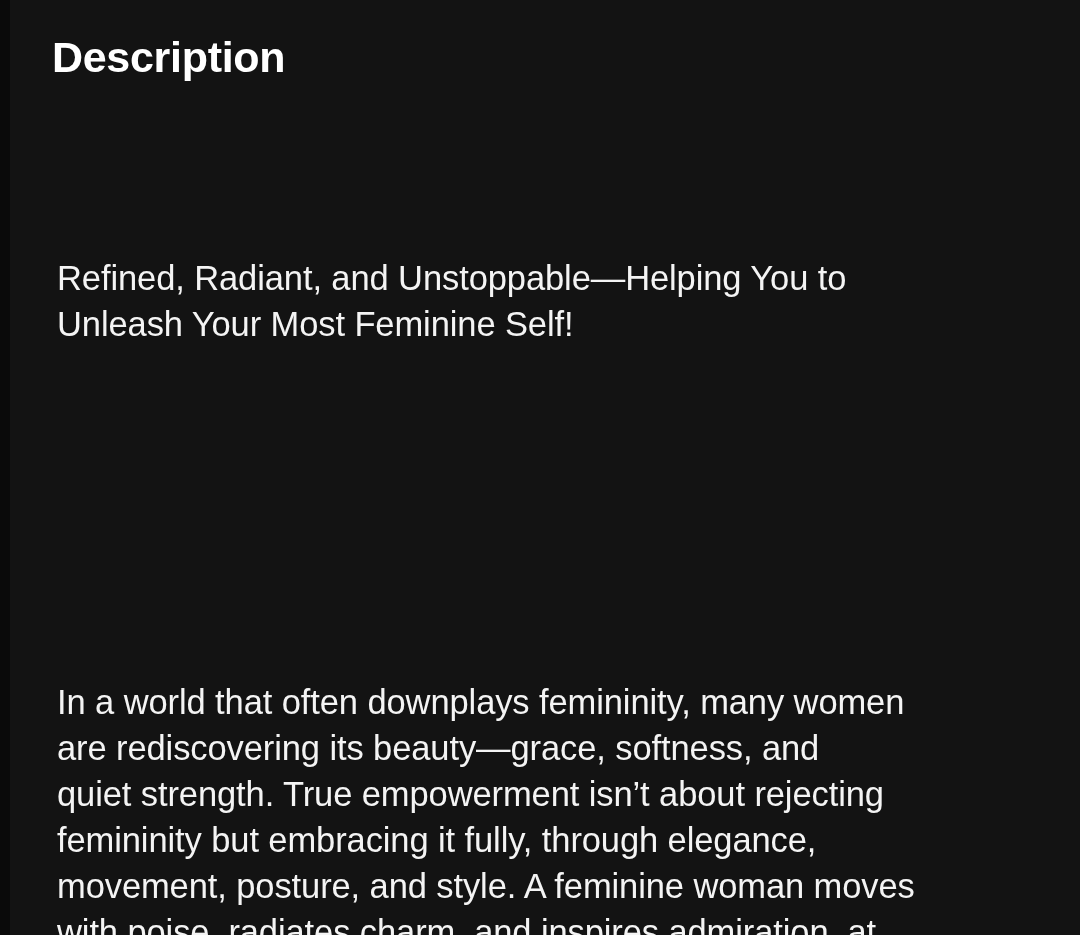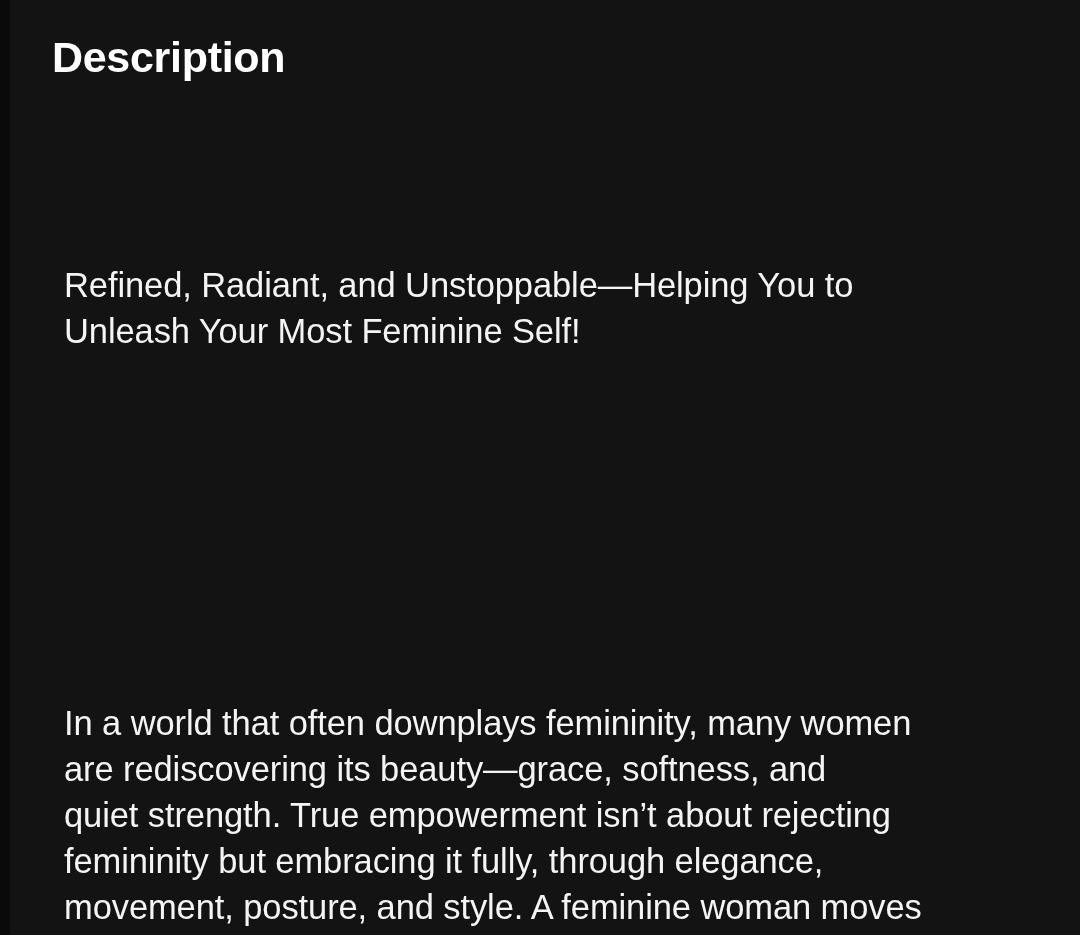--- a/index.html
+++ b/index.html
@@ -56,21 +56,21 @@
     color: #f4f4f4;
     font-size: 34.5px;
     line-height: 46px;
     font-weight: normal;
     letter-spacing: -0.1px;
     white-space: pre-wrap;
     word-break: normal;
   }
 
   .desc-para {
-    margin: 12px;
+    margin: 5px;
     padding: 0;
     white-space: pre-wrap;
   }
   .desc-gap {
     height: 46px;
   }
 </style>
 </head>
 <body>
 

